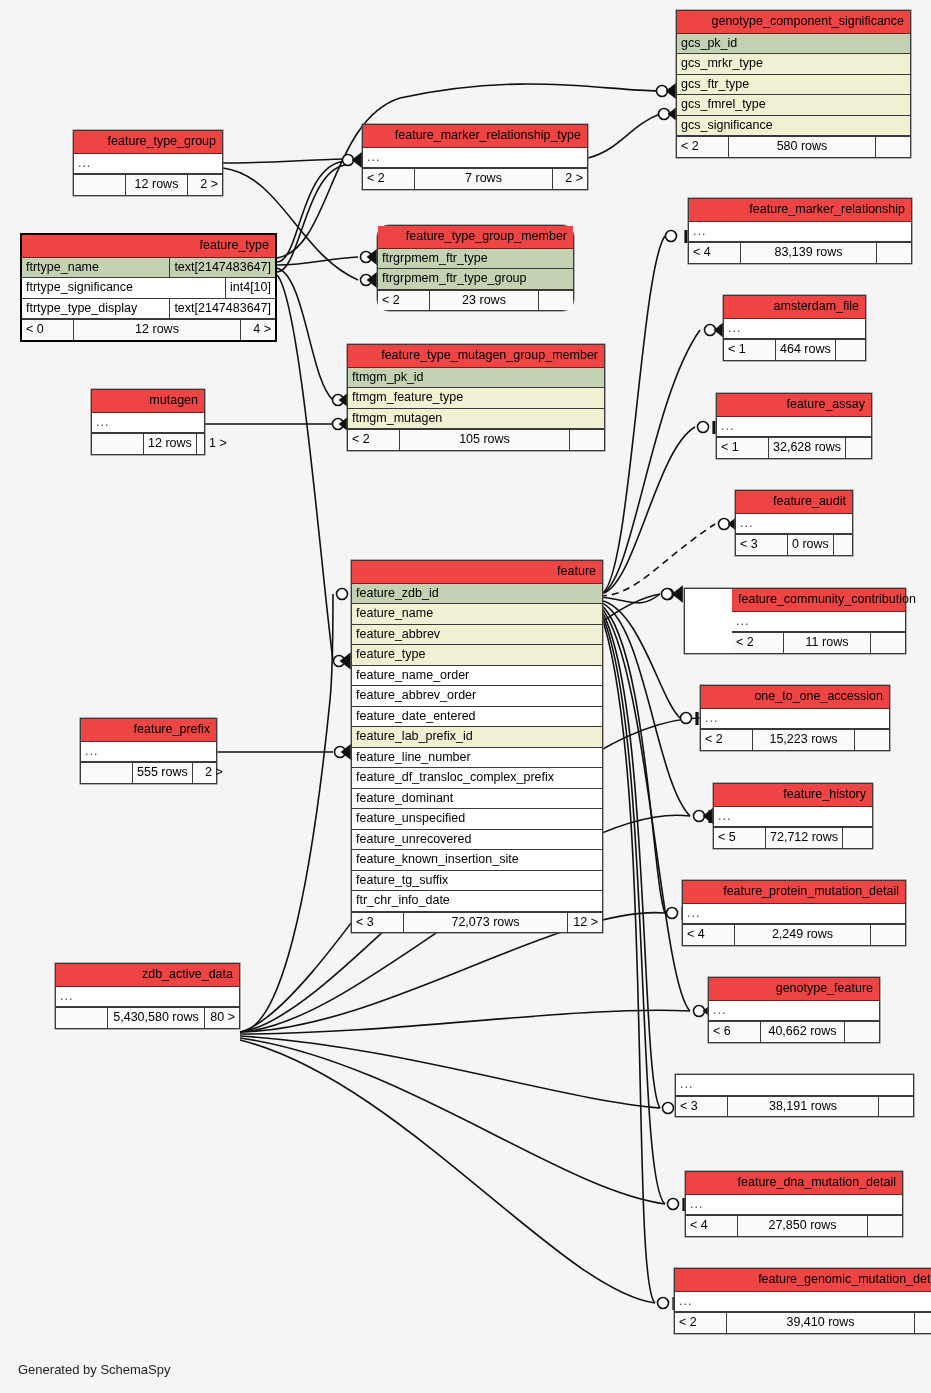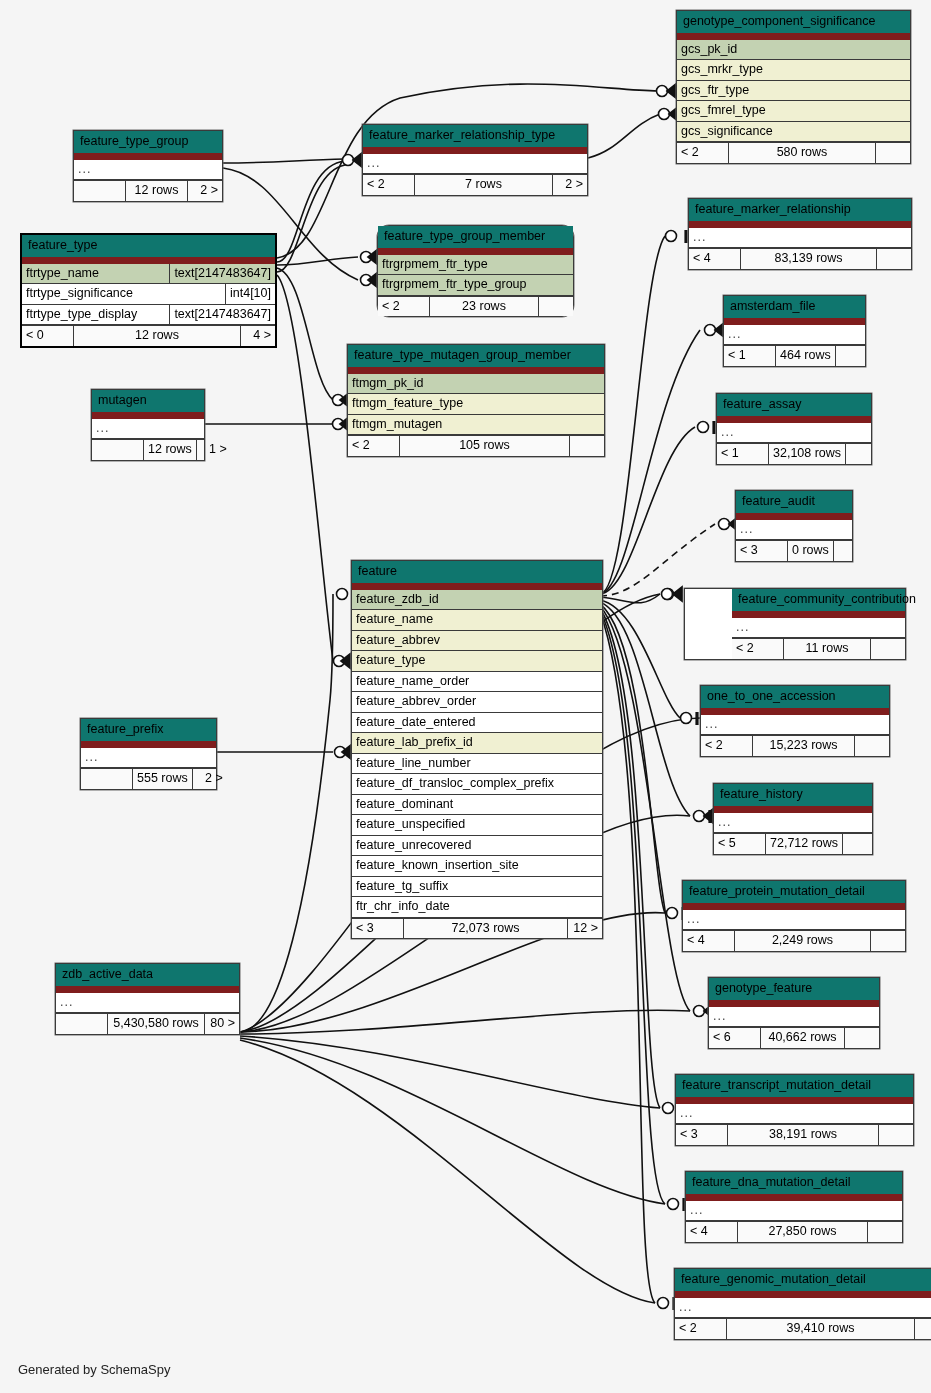--- a/index.html
+++ b/index.html
@@ -20,24 +20,24 @@
     box-sizing:border-box;
     border:1px solid #3a3a3a;
     background:#ffffff;
     font-size:12.5px;
     line-height:1;
     box-shadow:0 0 0 0.5px #6b6b6b;
   }
   .table.focus{border:2px solid #000;box-shadow:none;}
 
   .tbl-title{
-    background:#0f766e;
-    text-align:left;
+    background:#ef4444;
+    text-align:right;
     padding:4px 6px 5px 6px;
-    border-bottom:7px solid #7f1d1d;
+    border-bottom:1px solid #7f1d1d;
     font-size:12.5px;
     white-space:nowrap;
   }
   .col{
     display:flex;
     border-bottom:1px solid #3a3a3a;
     background:#ffffff;
   }
   .col:last-of-type{border-bottom:none;}
   .col .cname{
@@ -321,21 +321,21 @@
           <span class="fcell f-right">1 &gt;</span>
         </div>
       </div>
       <div class="table" style="left: 716px; top: 393px; width: 156px;">
         <div class="tbl-title">feature_assay</div>
         <div class="col ellipsis ellipsis">
           <span class="cname">...</span>
         </div>
         <div class="footer-row">
           <span class="fcell f-left" style="min-width: 52px;">&lt; 1</span>
-          <span class="fcell f-mid">32,108 rows</span>
+          <span class="fcell f-mid">32,628 rows</span>
           <span class="fcell f-right"></span>
         </div>
       </div>
       <div class="table" style="left: 735px; top: 490px; width: 118px;">
         <div class="tbl-title">feature_audit</div>
         <div class="col ellipsis ellipsis">
           <span class="cname">...</span>
         </div>
         <div class="footer-row">
           <span class="fcell f-left" style="min-width: 52px;">&lt; 3</span>
@@ -470,21 +470,20 @@
         <div class="col ellipsis ellipsis">
           <span class="cname">...</span>
         </div>
         <div class="footer-row">
           <span class="fcell f-left" style="min-width: 52px;"></span>
           <span class="fcell f-mid">5,430,580 rows</span>
           <span class="fcell f-right">80 &gt;</span>
         </div>
       </div>
       <div class="table" style="left: 675px; top: 1074px; width: 239px;">
-        <div class="tbl-title">feature_transcript_mutation_detail</div>
         <div class="col ellipsis ellipsis">
           <span class="cname">...</span>
         </div>
         <div class="footer-row">
           <span class="fcell f-left" style="min-width: 52px;">&lt; 3</span>
           <span class="fcell f-mid">38,191 rows</span>
           <span class="fcell f-right"></span>
         </div>
       </div>
       <div class="table" style="left: 685px; top: 1171px; width: 218px;">

